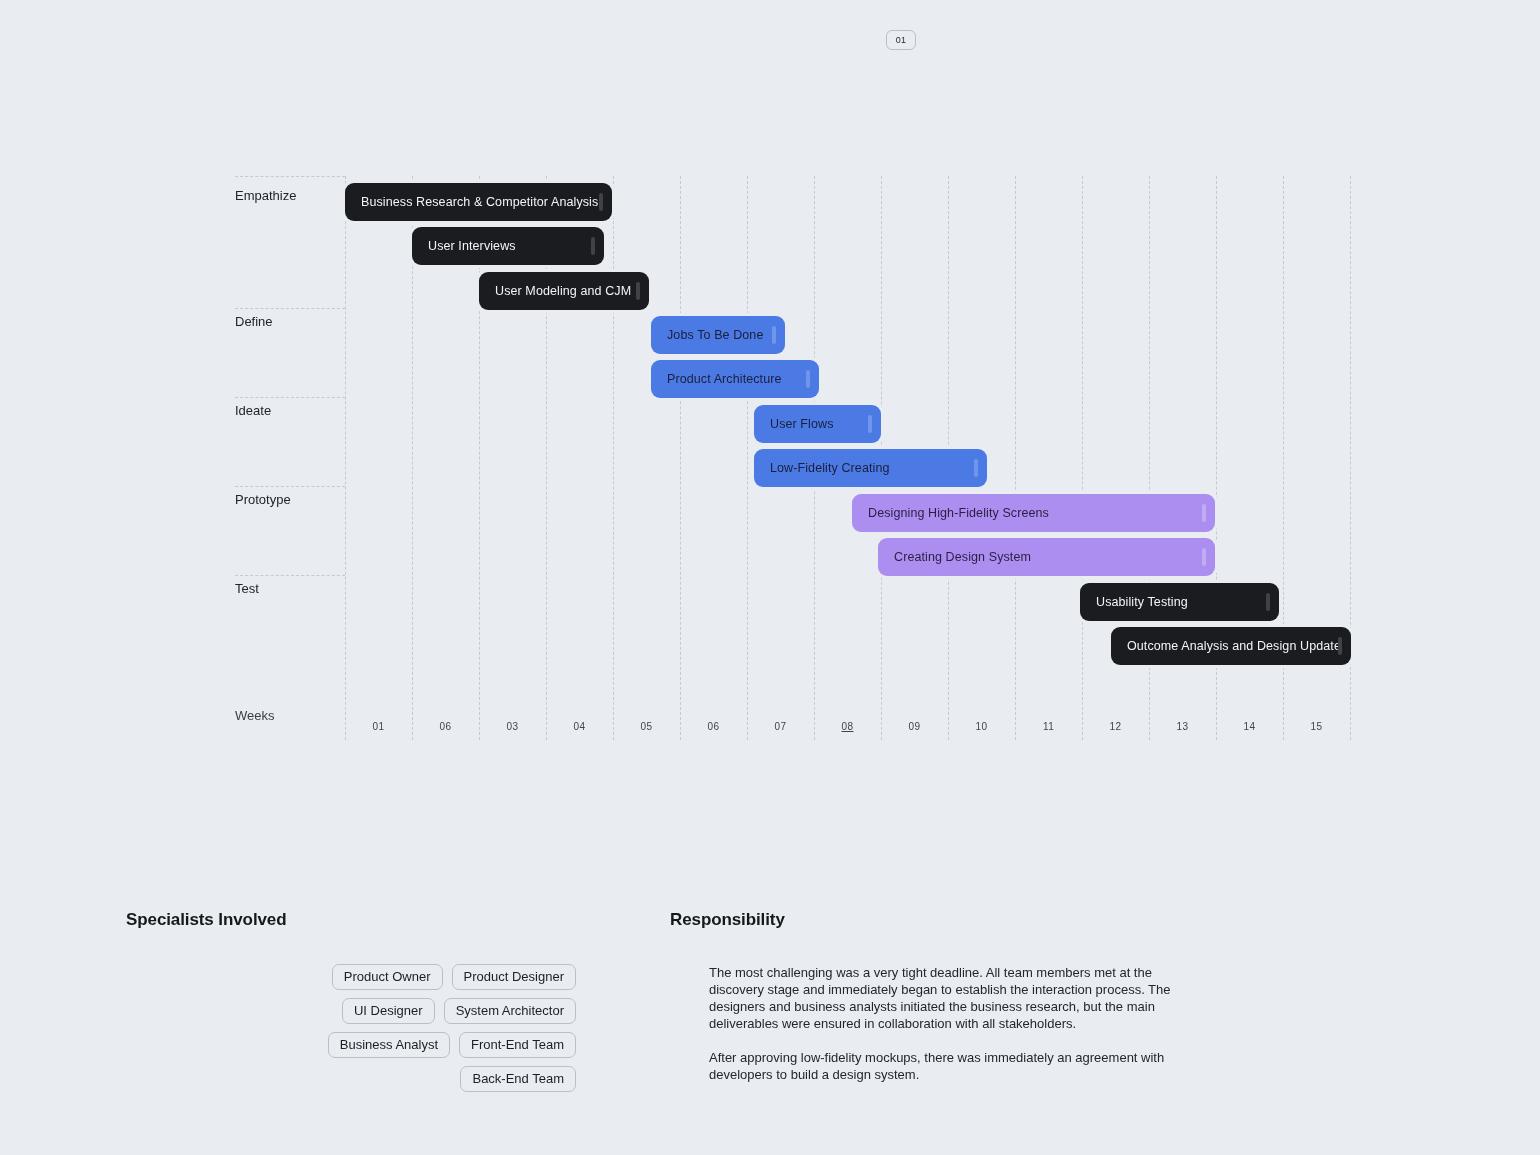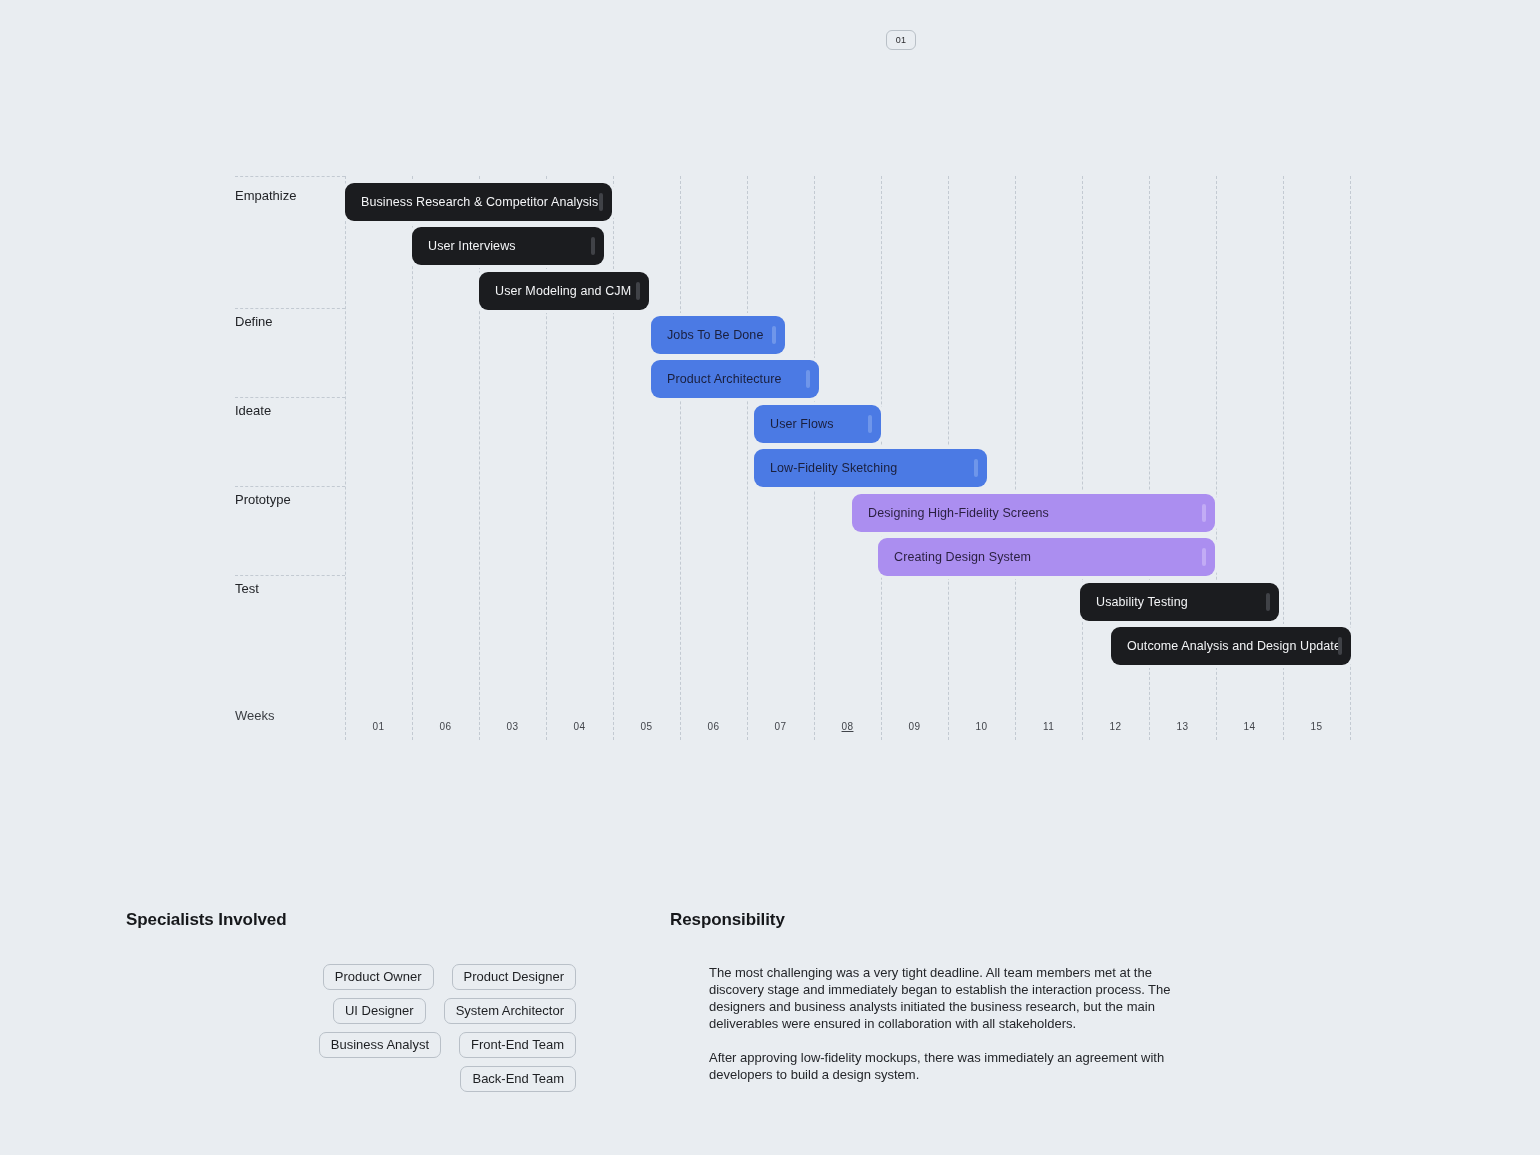--- a/index.html
+++ b/index.html
@@ -81,21 +81,21 @@
 
   
   #specialists { position: absolute; left: 126px; top: 910px; width: 470px; }
   #responsibility { position: absolute; left: 670px; top: 910px; width: 540px; }
   .sect-title {
     font-size: 17px; font-weight: 700; color: #16181b;
     letter-spacing: -0.1px; margin-bottom: 34px;
   }
   #chips {
     display: flex; flex-wrap: wrap; justify-content: flex-end;
-    gap: 8px 18px; width: 340px; margin-left: 110px;
+    gap: 8px 9px; width: 340px; margin-left: 110px;
   }
   .chip {
     border: 1px solid #b9c0c8; border-radius: 7px;
     padding: 4px 11px 5px; font-size: 13px; color: #1d1f22;
     background: transparent; white-space: nowrap;
   }
   .para {
     font-size: 13px; line-height: 17px; color: #24262a; margin-left: 39px;
   }
   .para + .para { margin-top: 17px; }
@@ -160,21 +160,21 @@
         </div>
         <div class="bar blue" style="left: 612px; top: 360px; width: 168px;">
           <span class="bar-label">Product Architecture</span>
           <span class="bar-handle"></span>
         </div>
         <div class="bar blue" style="left: 715px; top: 405px; width: 127px;">
           <span class="bar-label">User Flows</span>
           <span class="bar-handle"></span>
         </div>
         <div class="bar blue" style="left: 715px; top: 449px; width: 233px;">
-          <span class="bar-label">Low-Fidelity Sketching</span>
+          <span class="bar-label">Low-Fidelity Creating</span>
           <span class="bar-handle"></span>
         </div>
         <div class="bar purple" style="left: 852px; top: 494px; width: 363px;">
           <span class="bar-label">Designing High-Fidelity Screens</span>
           <span class="bar-handle"></span>
         </div>
         <div class="bar purple" style="left: 878px; top: 538px; width: 337px;">
           <span class="bar-label">Creating Design System</span>
           <span class="bar-handle"></span>
         </div>

